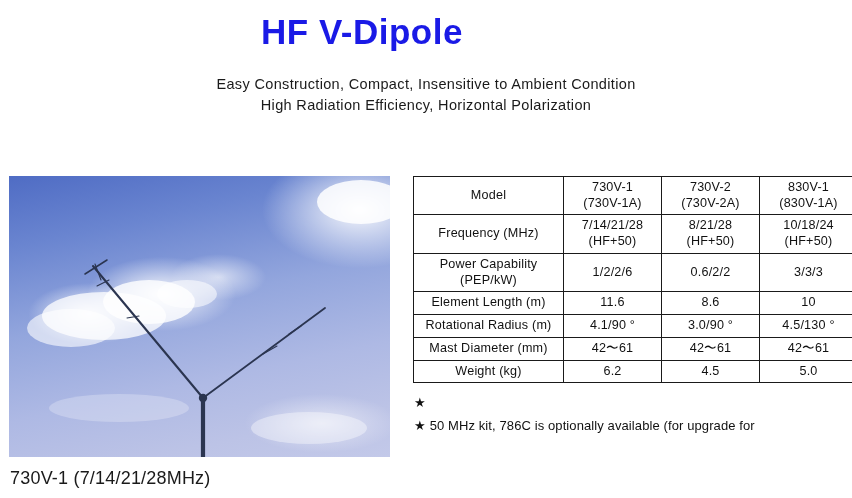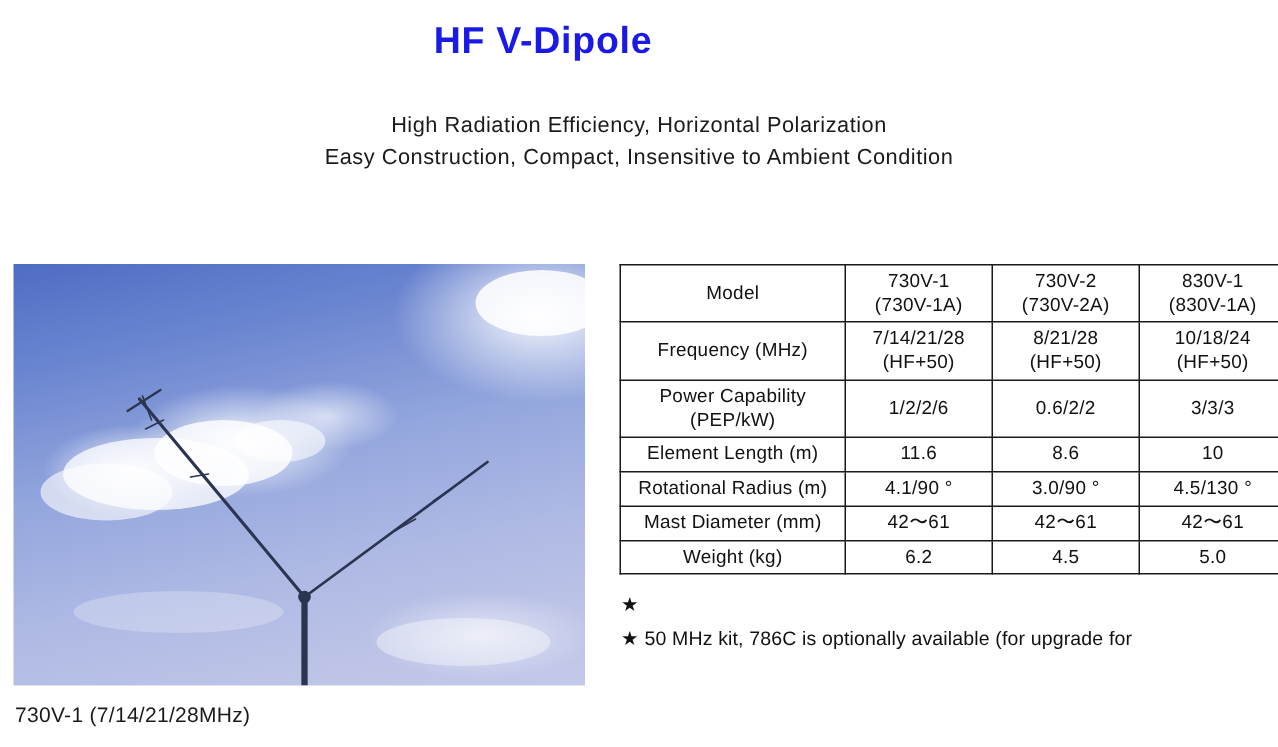--- a/index.html
+++ b/index.html
@@ -16,21 +16,21 @@
     color: #111111;
   }
 
   
   #page-title {
     position: absolute;
     top: 14px;
     left: 0;
     width: 724px;
     text-align: center;
-    font-size: 25px;
+    font-size: 35px;
     font-weight: bold;
     color: #1a1ae6;
     letter-spacing: 0.5px;
     line-height: 1.05;
   }
   #subtitle-block {
     position: absolute;
     top: 74px;
     left: 0;
     width: 852px;
@@ -58,21 +58,21 @@
       radial-gradient(ellipse 70px 34px at 55% 36%, rgba(255,255,255,0.62) 0%, rgba(255,255,255,0.0) 68%),
       radial-gradient(ellipse 110px 42px at 82% 88%, rgba(255,255,255,0.55) 0%, rgba(255,255,255,0.0) 70%),
       linear-gradient(168deg, #4f6cc4 0%, #6a85d0 20%, #93a6dd 45%, #aeb9e4 68%, #bcc3e6 86%, #c3c9e9 100%);
   }
   #antenna-photo svg { display: block; width: 100%; height: 100%; }
 
   #photo-caption {
     position: absolute;
     left: 10px;
     top: 468px;
-    font-size: 14px;
+    font-size: 18px;
     color: #1a1a1a;
     letter-spacing: 0.2px;
   }
 
   
   #spec-table {
     position: absolute;
     left: 413px;
     top: 176px;
     width: 424px;
@@ -118,22 +118,22 @@
     letter-spacing: 0.1px;
   }
   .note-body span { display: block; }
 </style>
 </head>
 <body>
 
 <div id="page-title">HF V-Dipole</div>
 
 <div id="subtitle-block">
+  <div class="subtitle-line">Easy  Construction,  Compact,  Insensitive  to  Ambient  Condition</div>
   <div class="subtitle-line">High  Radiation  Efficiency,  Horizontal  Polarization</div>
-  <div class="subtitle-line">Easy  Construction,  Compact,  Insensitive  to  Ambient  Condition</div>
 </div>
 
 <div id="antenna-photo">
   <svg viewBox="0 0 381 281" preserveAspectRatio="none">
     <g>
       <ellipse cx="95" cy="140" rx="62" ry="24" fill="#ffffff" opacity="0.75"></ellipse>
       <ellipse cx="140" cy="126" rx="46" ry="22" fill="#ffffff" opacity="0.8"></ellipse>
       <ellipse cx="62" cy="152" rx="44" ry="19" fill="#ffffff" opacity="0.6"></ellipse>
       <ellipse cx="178" cy="118" rx="30" ry="14" fill="#ffffff" opacity="0.55"></ellipse>
       <ellipse cx="352" cy="26" rx="44" ry="22" fill="#ffffff" opacity="0.85"></ellipse>

